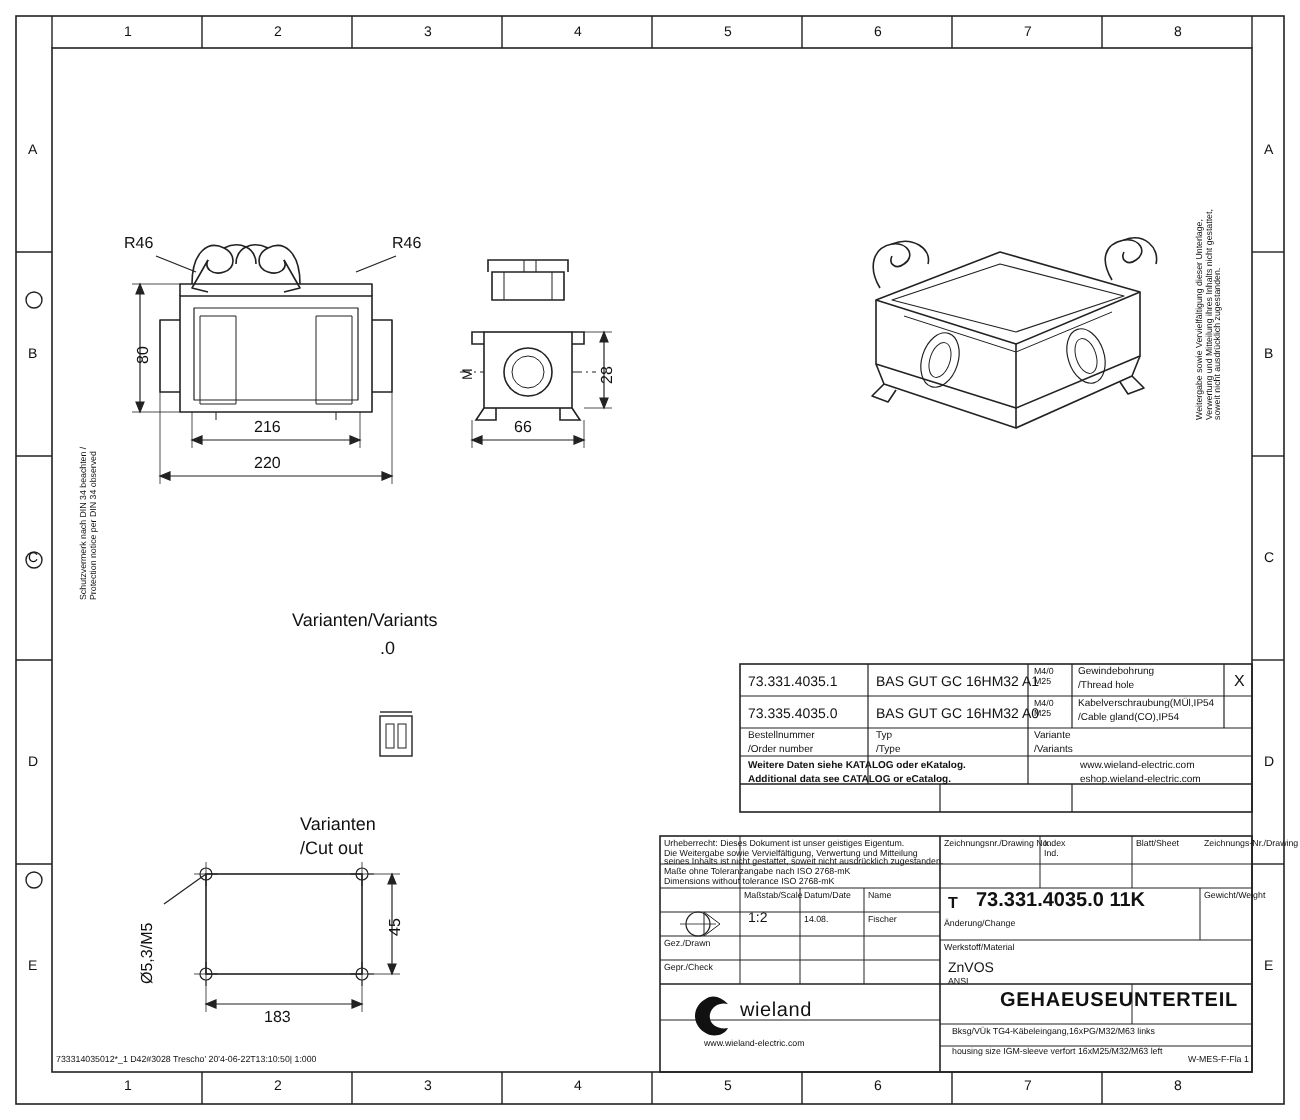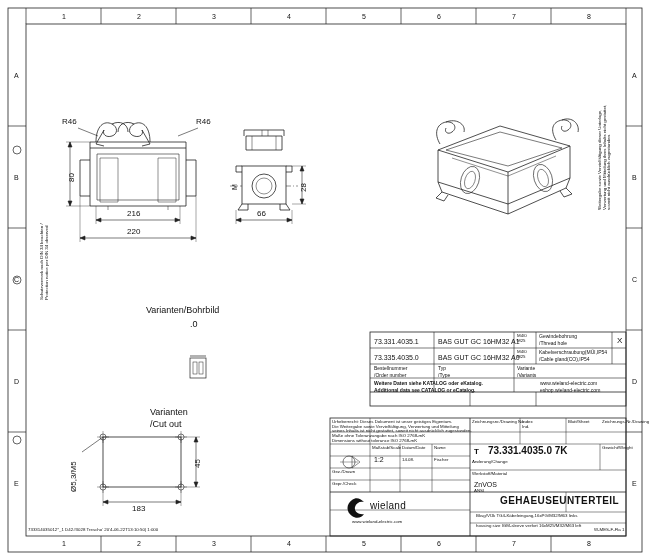--- a/index.html
+++ b/index.html
@@ -270,21 +270,21 @@
 
   <div class="txt t8" style="left:62px;top:118px;">R46</div>
   <div class="txt t8" style="left:196px;top:118px;">R46</div>
   <div class="txt t8 rot90" style="left:68px;top:182px;">80</div>
   <div class="txt t8" style="left:127px;top:210px;">216</div>
   <div class="txt t8" style="left:127px;top:228px;">220</div>
   <div class="txt t8" style="left:257px;top:210px;">66</div>
   <div class="txt t8 rot90" style="left:300px;top:192px;">28</div>
   <div class="txt t7 rot90" style="left:231px;top:190px;">M</div>
 
-  <div class="txt t9" style="left:146px;top:306px;">Varianten/Bohrbild</div>
+  <div class="txt t9" style="left:146px;top:306px;">Varianten/Variants</div>
   <div class="txt t9" style="left:190px;top:320px;">.0</div>
 
   <div class="txt t9" style="left:150px;top:408px;">Varianten</div>
   <div class="txt t9" style="left:150px;top:420px;">/Cut out</div>
   <div class="txt t8 rot90" style="left:70px;top:492px;">Ø5,3/M5</div>
   <div class="txt t8" style="left:132px;top:505px;">183</div>
   <div class="txt t8 rot90" style="left:194px;top:468px;">45</div>
 
   <svg width="650" height="560" style="left:0;top:0;">
     <g stroke="#222" fill="none" stroke-width="0.8">
@@ -374,21 +374,21 @@
   <div class="txt t45" style="left:402px;top:458px;">14.08.</div>
   <div class="txt t45" style="left:434px;top:458px;">Fischer</div>
 
   <div class="txt t45" style="left:472px;top:420px;">Zeichnungsnr./Drawing No.</div>
   <div class="txt t45" style="left:522px;top:420px;">Index
 Ind.</div>
   <div class="txt t45" style="left:568px;top:420px;">Blatt/Sheet</div>
   <div class="txt t45" style="left:602px;top:420px;">Zeichnungs-Nr./Drawing No.</div>
 
   <div class="txt t8" style="left:474px;top:448px;font-weight:bold;">T</div>
-  <div class="txt t10" style="left:488px;top:446px;font-weight:bold;">73.331.4035.0 7K</div>
+  <div class="txt t10" style="left:488px;top:446px;font-weight:bold;">73.331.4035.0 11K</div>
 
   <div class="txt t45" style="left:472px;top:472px;">Werkstoff/Material</div>
   <div class="txt t7" style="left:474px;top:481px;">ZnVOS</div>
   <div class="txt t45" style="left:474px;top:489px;">ANSI</div>
   <div class="txt t45" style="left:602px;top:446px;">Gewicht/Weight</div>
   <div class="txt t45" style="left:472px;top:460px;">Änderung/Change</div>
 
   <div class="txt t10" style="left:500px;top:496px;font-weight:bold;letter-spacing:0.4px;">GEHAEUSEUNTERTEIL</div>
   <div class="txt t45" style="left:476px;top:514px;">Bksg/VÜk TG4-Käbeleingang,16xPG/M32/M63 links</div>
   <div class="txt t45" style="left:476px;top:524px;">housing size IGM-sleeve verfort 16xM25/M32/M63 left</div>

